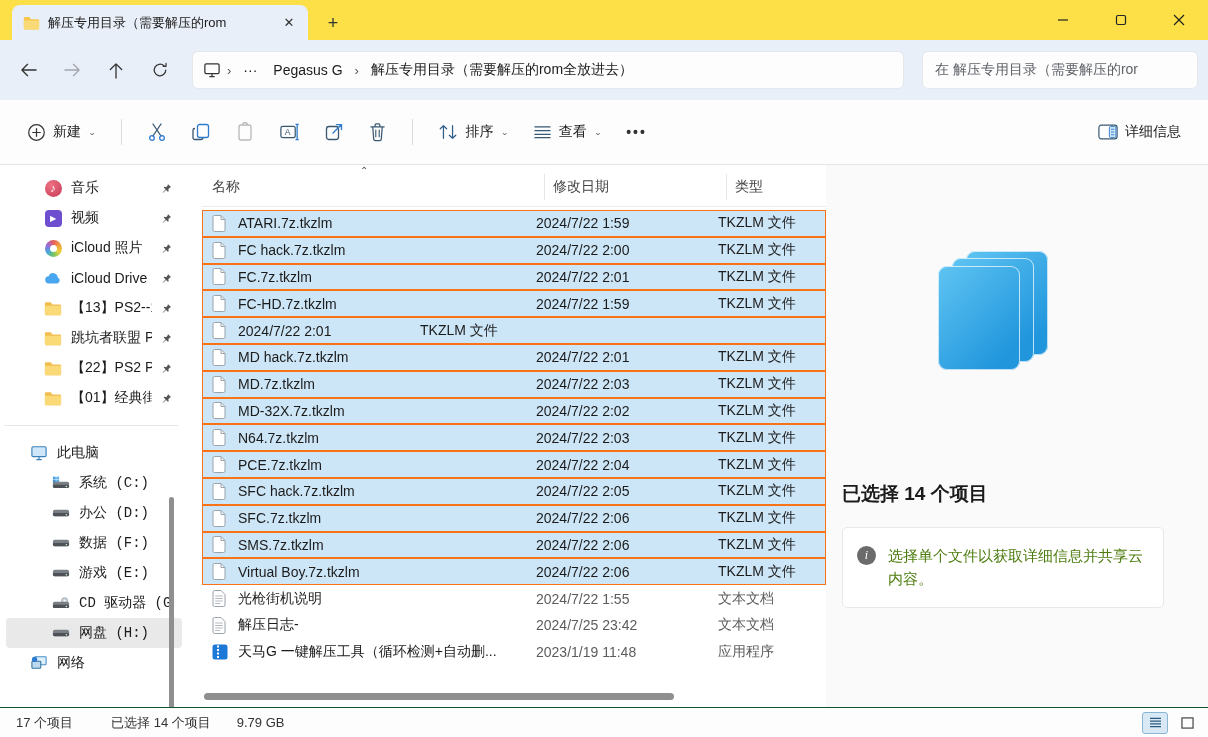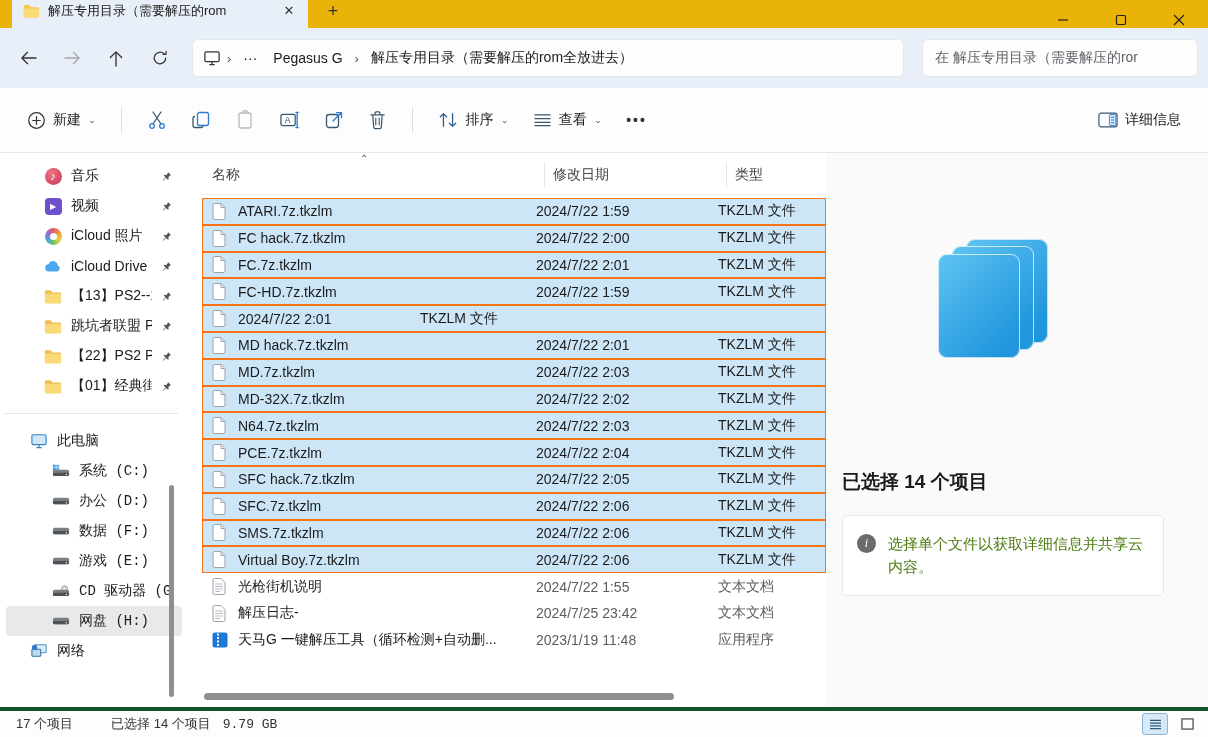--- a/index.html
+++ b/index.html
@@ -1,21 +1,21 @@
 <!DOCTYPE html>
 <html><head>
 <meta charset="utf-8">
 <style>
   * { margin:0; padding:0; box-sizing:border-box; }
   html,body { width:1208px; height:737px; overflow:hidden;
     font-family:"Liberation Sans","DejaVu Sans",sans-serif; font-size:14px; color:#1b1b1b; }
   .window { width:1208px; height:737px; display:flex; flex-direction:column; background:#fff; }
 
   
-  .titlebar { height:28px; background:#eab308; display:flex; align-items:flex-end; flex:0 0 auto; position:relative; }
+  .titlebar { height:40px; background:#fde047; display:flex; align-items:flex-end; flex:0 0 auto; position:relative; }
   .tab { height:35px; width:296px; margin-left:12px; background:#e9eff8; border-radius:8px 8px 0 0;
     display:flex; align-items:center; padding:0 8px 0 10px; gap:8px; }
   .tab-title { flex:1; white-space:nowrap; overflow:hidden; font-size:13px; }
   .tab-close { width:22px; height:22px; border-radius:4px; display:flex; align-items:center; justify-content:center;
     font-size:13px; color:#333; cursor:pointer; }
   .newtab { width:30px; height:28px; margin:0 0 3px 10px; display:flex; align-items:center; justify-content:center;
     font-size:18px; color:#333; border-radius:4px; }
   .win-controls { position:absolute; right:0; top:0; height:44px; display:flex; }
   .win-btn { width:58px; height:40px; display:flex; align-items:center; justify-content:center; color:#222; }
   .win-btn svg { display:block; }
@@ -97,24 +97,24 @@
   .stack .s2 { left:14px; top:7px; }
   .stack .s1 { left:0; top:15px; }
   .sel-heading { position:absolute; left:16px; top:316px; font-size:19px; font-weight:bold; color:#1b1b1b; }
   .info-card { position:absolute; left:16px; top:362px; width:322px; background:#fff; border:1px solid #e8e8e8;
     border-radius:5px; padding:16px 14px; display:flex; gap:12px; }
   .info-icon { width:19px; height:19px; border-radius:50%; background:#6b6b6b; color:#fff; font-size:12px;
     font-style:italic; font-family:"Liberation Serif",serif; display:flex; align-items:center; justify-content:center; flex:0 0 auto; margin-top:2px; }
   .info-text { font-size:15px; line-height:1.55; color:#4d7c0f; }
 
   
-  .statusbar { height:30px; background:#fdfdfe; border-top:4px solid #14532d; display:flex; align-items:center;
+  .statusbar { height:30px; background:#fdfdfe; border-top:1px solid #14532d; display:flex; align-items:center;
     padding:0 8px 0 16px; font-size:13px; color:#333; flex:0 0 auto; }
   .st-sel { margin-left:38px; }
-  .st-size { margin-left:12px;font-family:Liberation Mono, monospace; }
+  .st-size { margin-left:26px; }
   .st-spacer { flex:1; }
   .view-toggle { width:26px; height:22px; border:1px solid transparent; border-radius:3px;
     display:flex; align-items:center; justify-content:center; margin-left:6px; }
   .view-toggle.active { background:#d8e9f5; border-color:#8ab6d6; }
 </style>
 </head>
 <body>
 
 <div class="window">
 

